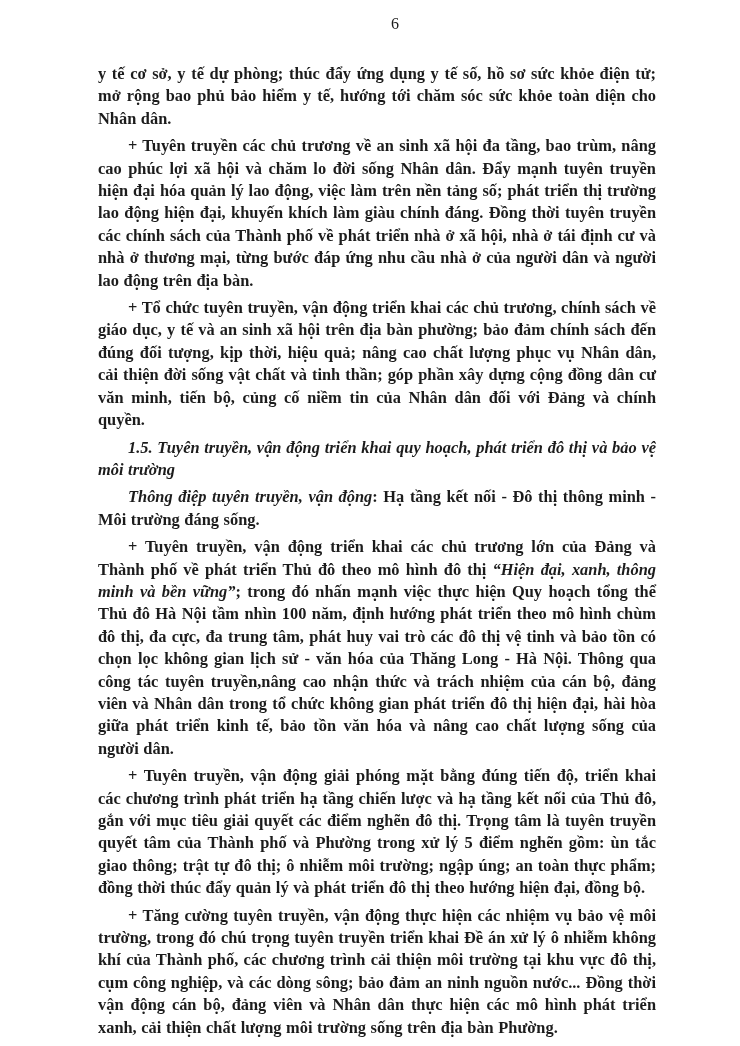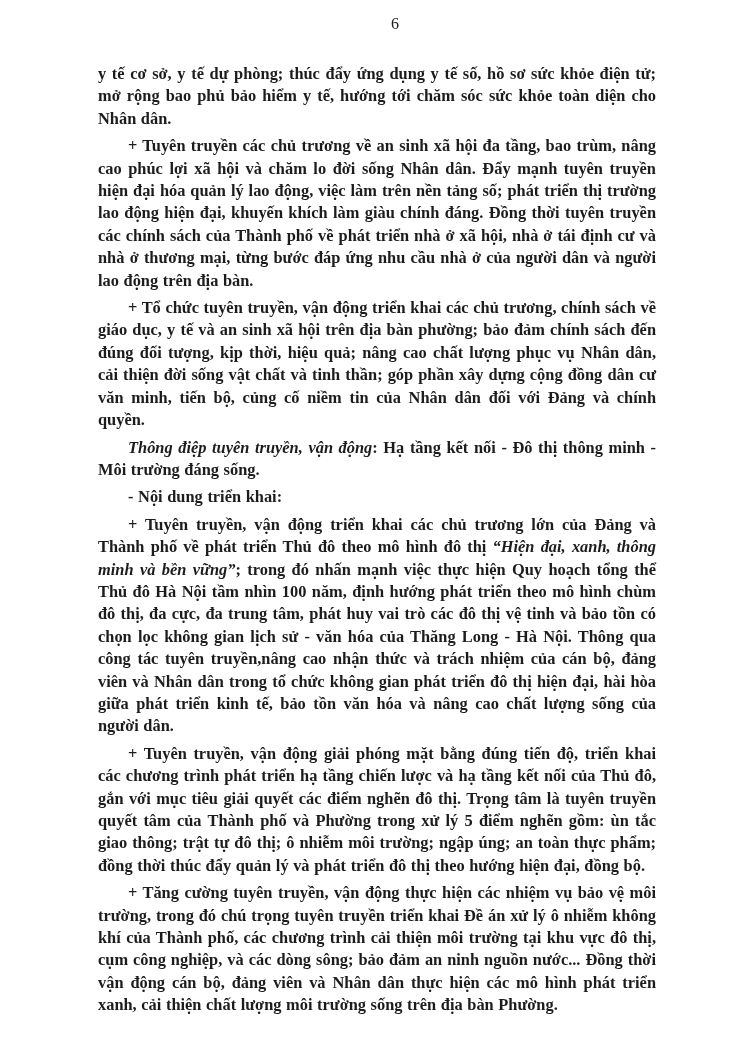--- a/index.html
+++ b/index.html
@@ -45,19 +45,19 @@
 </style>
 </head>
 <body>
 
 <div class="page">
   <div class="page-number">6</div>
   <div class="doc-body">
       <p class="para no-indent"><span class="run-normal">y tế cơ sở, y tế dự phòng; thúc đẩy ứng dụng y tế số, hồ sơ sức khỏe điện tử; mở rộng bao phủ bảo hiểm y tế, hướng tới chăm sóc sức khỏe toàn diện cho Nhân dân.</span></p>
       <p class="para"><span class="run-normal">+ Tuyên truyền các chủ trương về an sinh xã hội đa tầng, bao trùm, nâng cao phúc lợi xã hội và chăm lo đời sống Nhân dân. Đẩy mạnh tuyên truyền hiện đại hóa quản lý lao động, việc làm trên nền tảng số; phát triển thị trường lao động hiện đại, khuyến khích làm giàu chính đáng. Đồng thời tuyên truyền các chính sách của Thành phố về phát triển nhà ở xã hội, nhà ở tái định cư và nhà ở thương mại, từng bước đáp ứng nhu cầu nhà ở của người dân và người lao động trên địa bàn.</span></p>
       <p class="para"><span class="run-normal">+ Tổ chức tuyên truyền, vận động triển khai các chủ trương, chính sách về giáo dục, y tế và an sinh xã hội trên địa bàn phường; bảo đảm chính sách đến đúng đối tượng, kịp thời, hiệu quả; nâng cao chất lượng phục vụ Nhân dân, cải thiện đời sống vật chất và tinh thần; góp phần xây dựng cộng đồng dân cư văn minh, tiến bộ, củng cố niềm tin của Nhân dân đối với Đảng và chính quyền.</span></p>
+      <p class="para"><span class="run-bold-italic">1.5. Tuyên truyền, vận động triển khai quy hoạch, phát triển đô thị và bảo vệ môi trường</span></p>
       <p class="para"><span class="run-italic">Thông điệp tuyên truyền, vận động</span><span class="run-normal">: Hạ tầng kết nối - Đô thị thông minh - Môi trường đáng sống.</span></p>
-      <p class="para"><span class="run-normal">- Nội dung triển khai:</span></p>
       <p class="para"><span class="run-normal">+ Tuyên truyền, vận động triển khai các chủ trương lớn của Đảng và Thành phố về phát triển Thủ đô theo mô hình đô thị </span><span class="run-italic">“Hiện đại, xanh, thông minh và bền vững”</span><span class="run-normal">; trong đó nhấn mạnh việc thực hiện Quy hoạch tổng thể Thủ đô Hà Nội tầm nhìn 100 năm, định hướng phát triển theo mô hình chùm đô thị, đa cực, đa trung tâm, phát huy vai trò các đô thị vệ tinh và bảo tồn có chọn lọc không gian lịch sử - văn hóa của Thăng Long - Hà Nội. Thông qua công tác tuyên truyền,nâng cao nhận thức và trách nhiệm của cán bộ, đảng viên và Nhân dân trong tổ chức không gian phát triển đô thị hiện đại, hài hòa giữa phát triển kinh tế, bảo tồn văn hóa và nâng cao chất lượng sống của người dân.</span></p>
       <p class="para"><span class="run-normal">+ Tuyên truyền, vận động giải phóng mặt bằng đúng tiến độ, triển khai các chương trình phát triển hạ tầng chiến lược và hạ tầng kết nối của Thủ đô, gắn với mục tiêu giải quyết các điểm nghẽn đô thị. Trọng tâm là tuyên truyền quyết tâm của Thành phố và Phường trong xử lý 5 điểm nghẽn gồm: ùn tắc giao thông; trật tự đô thị; ô nhiễm môi trường; ngập úng; an toàn thực phẩm; đồng thời thúc đẩy quản lý và phát triển đô thị theo hướng hiện đại, đồng bộ.</span></p>
       <p class="para"><span class="run-normal">+ Tăng cường tuyên truyền, vận động thực hiện các nhiệm vụ bảo vệ môi trường, trong đó chú trọng tuyên truyền triển khai Đề án xử lý ô nhiễm không khí của Thành phố, các chương trình cải thiện môi trường tại khu vực đô thị, cụm công nghiệp, và các dòng sông; bảo đảm an ninh nguồn nước... Đồng thời vận động cán bộ, đảng viên và Nhân dân thực hiện các mô hình phát triển xanh, cải thiện chất lượng môi trường sống trên địa bàn Phường.</span></p>
     </div>
 </div>
 
 </body></html>

